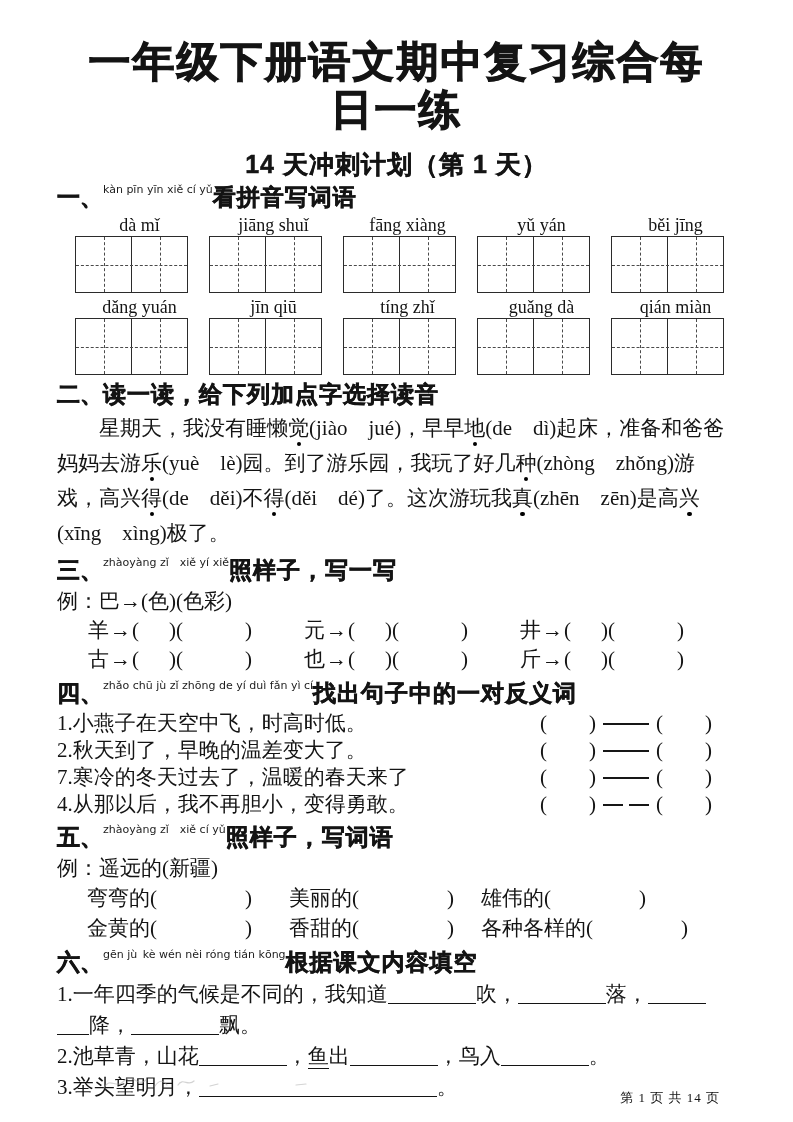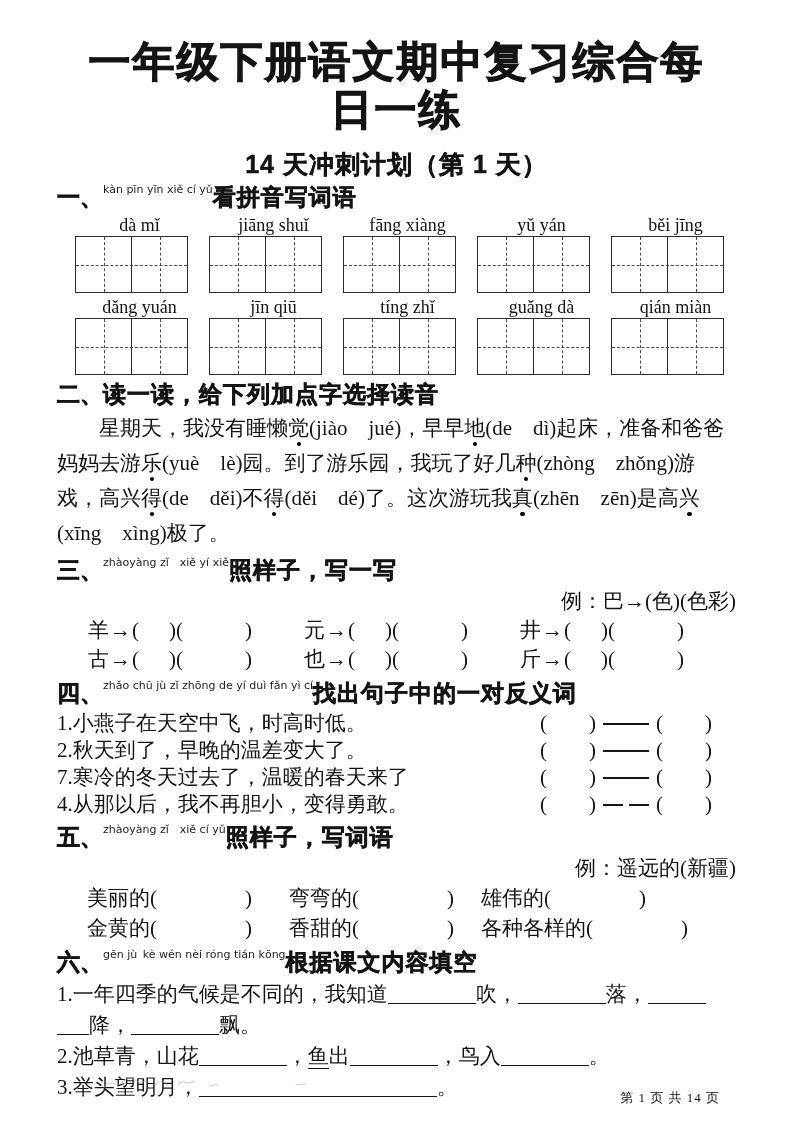--- a/index.html
+++ b/index.html
@@ -37,21 +37,21 @@
   .tianbox::after{content:"";position:absolute;left:0;right:0;top:50%;border-top:1.3px dashed #4a4a4a;}
   .cell{flex:1;position:relative;}
   .cell + .cell{border-left:1.6px solid #2b2b2b;}
   .cell::before{content:"";position:absolute;top:0;bottom:0;left:50%;border-left:1.3px dashed #4a4a4a;}
   
   .para{font:21px/35px var(--serif);text-indent:2em;margin:1px 0 0;}
   .nw{white-space:nowrap;}
   .em{position:relative;}
   .em::after{content:"";position:absolute;left:50%;margin-left:-2px;bottom:-6px;width:4.5px;height:4.5px;border-radius:50%;background:#000;}
   
-  .ex-line{font:21px/29px var(--serif);text-align:right;}
+  .ex-line{font:21px/29px var(--serif);}
   .s3-row{display:flex;font:21px/29px var(--serif);margin-left:31px;}
   .s3-item{width:216px;}
   .arr{padding:0 1px;}
   .gap{display:inline-block;}
   
   .s4-row{display:flex;align-items:center;font:21px/27px var(--serif);}
   .sent{flex:1;}
   .ans{display:flex;align-items:center;justify-content:flex-end;width:212px;margin-right:24px;}
   .pgap{display:inline-block;width:42px;}
   .dashline{display:inline-block;width:46px;height:2px;background:#161616;margin:0 7px;}
@@ -260,22 +260,22 @@
     <div class="sec-head">
       <span class="sec-num">五、</span>
       <span class="stack">
         <span class="sec-pinyin">zhàoyàng zǐ xiě cí yǔ</span>
         <span class="sec-title">照样子，写词语</span>
       </span>
     </div>
     <div class="ex-line">例：遥远的(新疆)</div>
     <div id="s5rows">
         <div class="s5-row">
+          <span class="s5-item"><span>弯弯的</span><span>(</span><span class="gap" style="width: 88px;"></span><span>)</span></span>
           <span class="s5-item"><span>美丽的</span><span>(</span><span class="gap" style="width: 88px;"></span><span>)</span></span>
-          <span class="s5-item"><span>弯弯的</span><span>(</span><span class="gap" style="width: 88px;"></span><span>)</span></span>
           <span class="s5-item"><span>雄伟的</span><span>(</span><span class="gap" style="width: 88px;"></span><span>)</span></span>
         </div>
         <div class="s5-row">
           <span class="s5-item"><span>金黄的</span><span>(</span><span class="gap" style="width: 88px;"></span><span>)</span></span>
           <span class="s5-item"><span>香甜的</span><span>(</span><span class="gap" style="width: 88px;"></span><span>)</span></span>
           <span class="s5-item"><span>各种各样的</span><span>(</span><span class="gap" style="width: 88px;"></span><span>)</span></span>
         </div>
       </div>
   </section>
 

